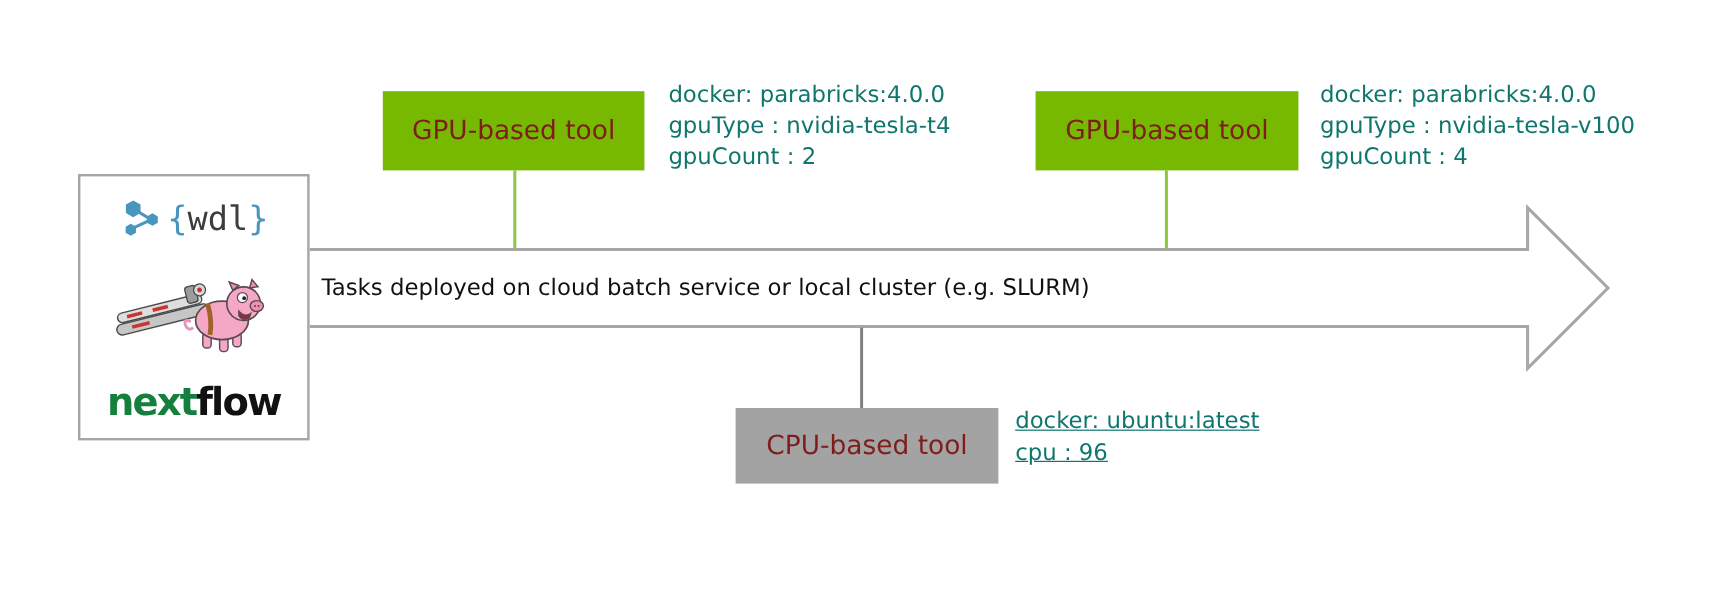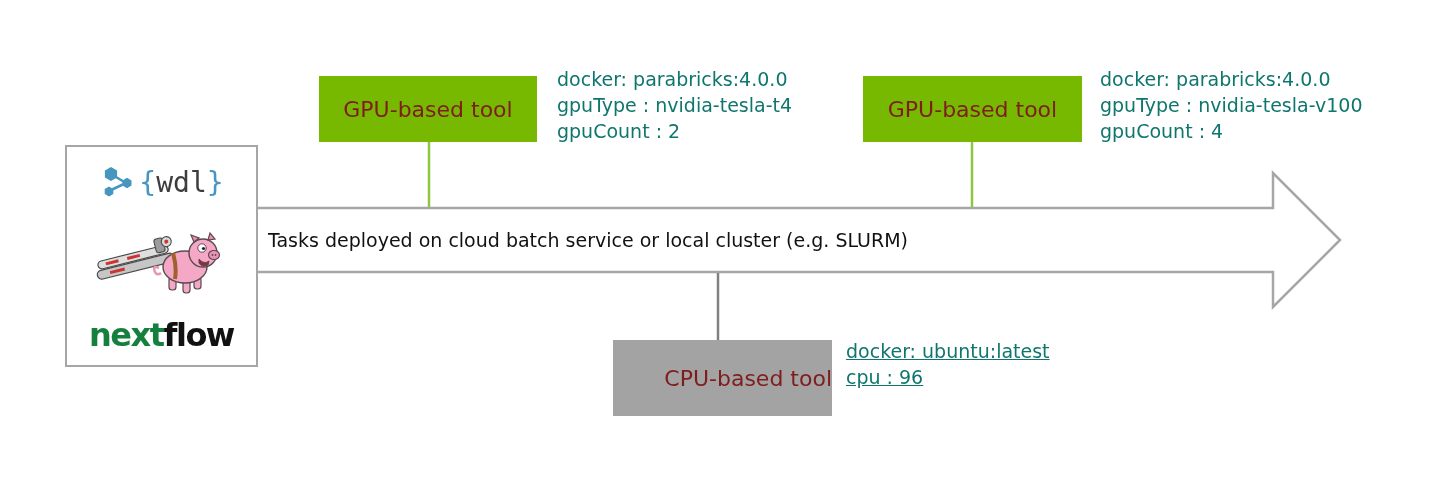--- a/index.html
+++ b/index.html
@@ -63,21 +63,21 @@
     align-items: center;
     justify-content: center;
     color: #7f1d1d;
     font-size: 22px;
     white-space: nowrap;
   }
   .tool-gpu { background: #76b900; }
   .tool-cpu { background: #a3a3a3; }
   #gpu-box-1 { left: 319px; top: 76px;  width: 218px; height: 66px; }
   #gpu-box-2 { left: 863px; top: 76px;  width: 219px; height: 66px; }
-  #cpu-box-1 { left: 613px; top: 340px; width: 219px; height: 76px; justify-content: flex-end; }
+  #cpu-box-1 { left: 613px; top: 340px; width: 219px; height: 63px; }
   
   .annotation {
     position: absolute;
     font-size: 19px;
     line-height: 26px;
     color: #0f766e;
     white-space: nowrap;
   }
   #anno-gpu-1 { left: 557px;  top: 66px;  }
   #anno-gpu-2 { left: 1100px; top: 66px;  }

